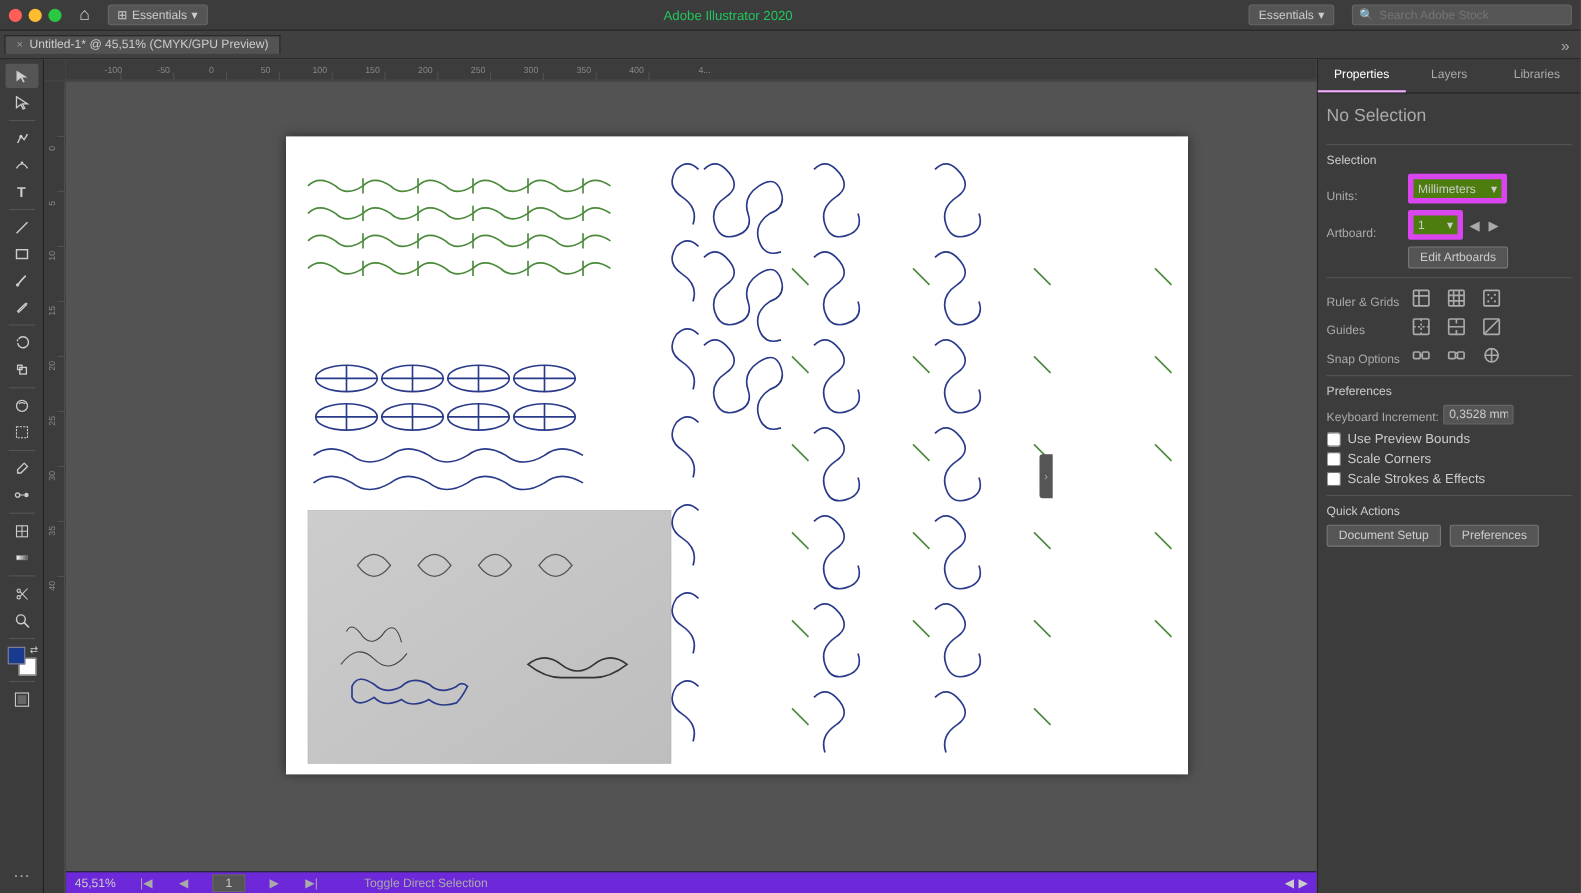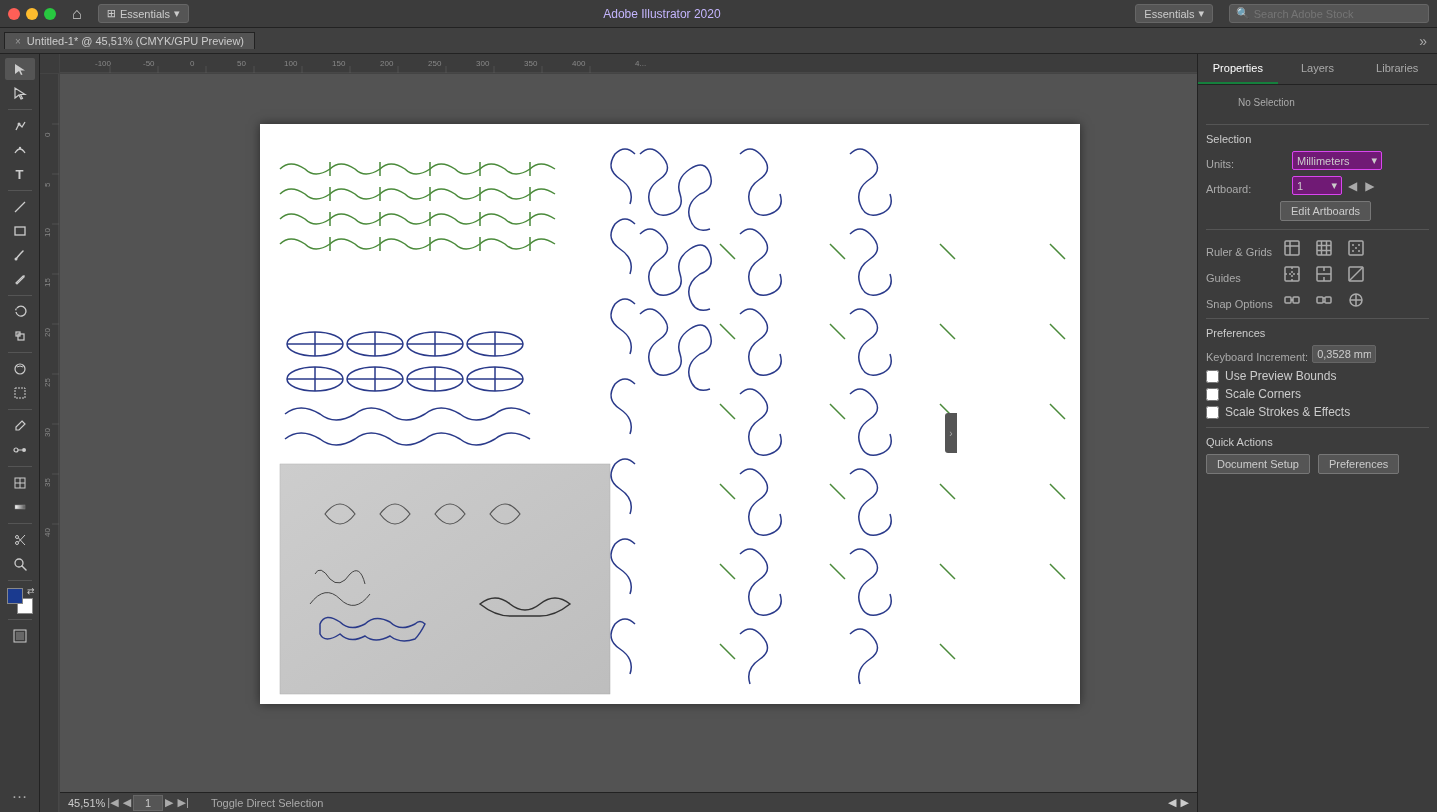--- a/index.html
+++ b/index.html
@@ -10,21 +10,21 @@
       display: flex; align-items: center; background: #3c3c3c; height: 28px;
       border-bottom: 1px solid #222; padding: 0 8px; gap: 8px;
     }
     #topbar .window-controls { display: flex; gap: 6px; }
     .win-btn { width: 12px; height: 12px; border-radius: 50%; display: inline-block; }
     .win-close { background: #ff5f57; }
     .win-min { background: #febc2e; }
     .win-max { background: #28c840; }
     .home-icon { margin: 0 8px; font-size: 16px; color: #ccc; }
     .workspace-btn { background: #555; border: 1px solid #666; color: #ccc; padding: 2px 8px; border-radius: 3px; font-size: 11px; cursor: pointer; display: flex; align-items: center; gap: 4px; }
-    .app-title { flex: 1; text-align: center; font-size: 12px; color: #c4b5fd; }
+    .app-title { flex: 1; text-align: center; font-size: 12px; color: #22c55e; }
     .essentials-btn { background: #555; border: 1px solid #666; color: #ccc; padding: 2px 8px; border-radius: 3px; font-size: 11px; cursor: pointer; display: flex; align-items: center; gap: 4px; margin-right: 8px; }
     .search-bar { display: flex; align-items: center; background: #555; border: 1px solid #666; border-radius: 3px; padding: 2px 6px; width: 200px; }
     .search-bar input { background: transparent; border: none; outline: none; color: #ccc; font-size: 11px; width: 160px; }
     .search-icon { color: #aaa; font-size: 11px; margin-right: 4px; }
 
     
     #tabbar {
       display: flex; align-items: center; background: #404040; height: 26px;
       border-bottom: 1px solid #222; padding: 0 4px;
     }
@@ -58,45 +58,45 @@
     #ruler-v { position: absolute; top: 20px; left: 0; bottom: 0; width: 20px; background: #3c3c3c; border-right: 1px solid #444; z-index: 5; overflow: hidden; }
     #artboard-viewport { position: absolute; top: 20px; left: 20px; right: 0; bottom: 20px; overflow: hidden; }
     #artboard { position: absolute; top: 50px; left: 200px; width: 820px; height: 580px; background: white; box-shadow: 0 0 10px rgba(0,0,0,0.5); }
 
     
     #artboard svg { width: 100%; height: 100%; }
 
     
     #bottombar {
       position: absolute; bottom: 0; left: 20px; right: 0; height: 20px;
-      background: #404040; border-top: 1px solid #222; display: flex; align-items: center;
-      padding: 0 8px; gap: 0; font-size: 11px; color: #ccc;
+      background: #6d28d9; border-top: 1px solid #222; display: flex; align-items: center;
+      padding: 0 8px; gap: 20px; font-size: 11px; color: #ccc;
     }
     .zoom-display { display: flex; align-items: center; gap: 4px; }
     .nav-btn { color: #aaa; cursor: pointer; font-size: 11px; padding: 0 2px; }
     .page-nav { display: flex; align-items: center; gap: 4px; }
     .page-input { background: #555; border: 1px solid #666; color: #ccc; width: 30px; text-align: center; font-size: 11px; padding: 1px; }
     .scroll-right { margin-left: auto; display: flex; gap: 4px; }
 
     
     #rightpanel {
       width: 240px; background: #3c3c3c; border-left: 1px solid #222;
       display: flex; flex-direction: column;
     }
     #panel-tabs { display: flex; border-bottom: 1px solid #222; }
     .panel-tab {
       flex: 1; text-align: center; padding: 8px 4px; font-size: 11px; color: #aaa;
       cursor: pointer; border-bottom: 2px solid transparent;
     }
-    .panel-tab.active { color: #fff; border-bottom: 2px solid #15803d; }
+    .panel-tab.active { color: #fff; border-bottom: 2px solid #f0abfc; }
     #panel-content { flex: 1; overflow-y: auto; padding: 8px; }
     .panel-section-title { font-size: 11px; color: #ccc; margin: 8px 0 6px 0; font-weight: normal; }
     .panel-row { display: flex; align-items: flex-end; margin-bottom: 6px; gap: 4px; }
     .panel-label { font-size: 11px; color: #aaa; min-width: 70px; }
-    .panel-select { background: #701a75; border: 1px solid #d946ef; color: #ccc; padding: 2px 4px; font-size: 11px; border-radius: 2px; display: flex; align-items: center; gap: 4px; cursor: pointer; min-width: 90px; justify-content: space-between; margin-left: 12px; }
+    .panel-select { background: #4d7c0f; border: 5px solid #d946ef; color: #ccc; padding: 2px 4px; font-size: 11px; border-radius: 2px; display: flex; align-items: center; gap: 4px; cursor: pointer; min-width: 90px; justify-content: space-between; }
     .panel-input { background: #555; border: 1px solid #666; color: #ccc; padding: 2px 4px; font-size: 11px; border-radius: 2px; width: 64px; }
     .artboard-nav { display: flex; align-items: center; gap: 4px; }
     .artboard-nav-btn { color: #aaa; cursor: pointer; font-size: 12px; padding: 0 2px; }
     .btn-primary { background: #555; border: 1px solid #777; color: #ccc; padding: 3px 10px; font-size: 11px; border-radius: 2px; cursor: pointer; }
     .section-divider { height: 1px; background: #555; margin: 8px 0; }
 
     
     .icon-row { display: flex; align-items: center; gap: 8px; }
     .icon-box { width: 24px; height: 20px; display: flex; align-items: center; justify-content: center; cursor: pointer; }
     .icon-box svg { width: 18px; height: 18px; }
@@ -110,21 +110,21 @@
     .quick-actions-row { display: flex; gap: 8px; margin-top: 6px; }
 
     
     .collapse-handle {
       position: absolute; right: 240px; top: 50%; transform: translateY(-50%);
       width: 12px; height: 40px; background: #555; border-radius: 3px 0 0 3px;
       display: flex; align-items: center; justify-content: center; cursor: pointer; z-index: 20;
     }
 
     
-    .no-selection { font-size: 10px; color: #aaa; padding: 4px 0 8px 0; margin-left: 32px; }
+    .no-selection { font-size: 16px; color: #aaa; padding: 4px 0 8px 0; }
 
     
     .color-boxes { display: flex; flex-direction: column; align-items: center; margin-top: 2px; }
     .fg-bg { position: relative; width: 26px; height: 26px; }
     .color-box-bg { position: absolute; right: 0; bottom: 0; width: 16px; height: 16px; background: white; border: 1px solid #888; }
     .color-box-fg { position: absolute; left: 0; top: 0; width: 16px; height: 16px; background: #1a3a8f; border: 1px solid #888; }
     .color-swap { position: absolute; right: -2px; top: -2px; font-size: 9px; color: #ccc; cursor: pointer; }
 
     
     #panel-content::-webkit-scrollbar { width: 6px; }

